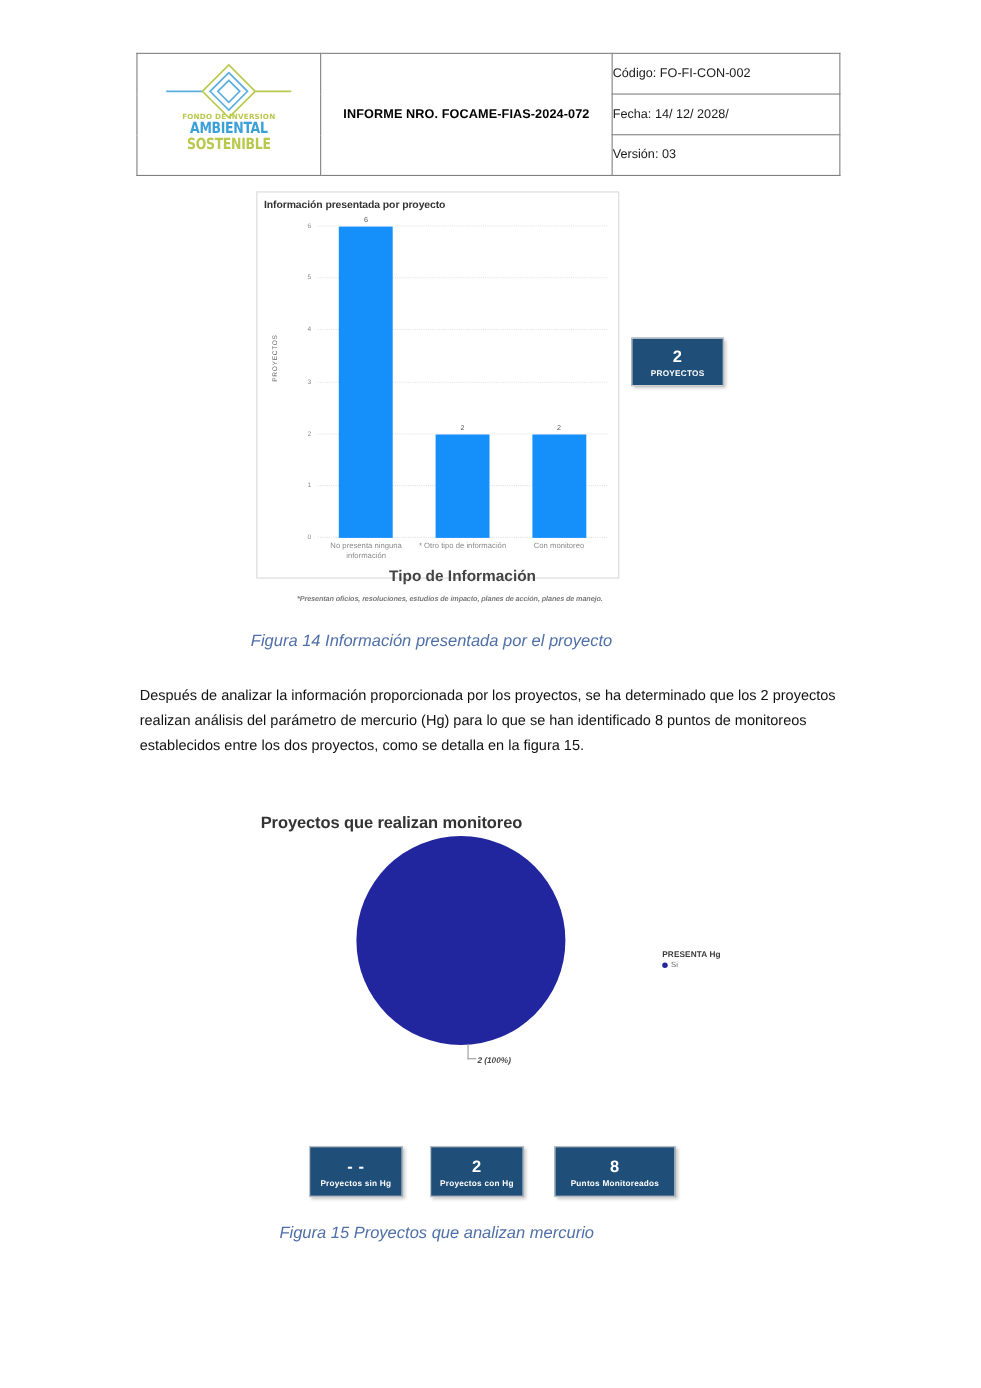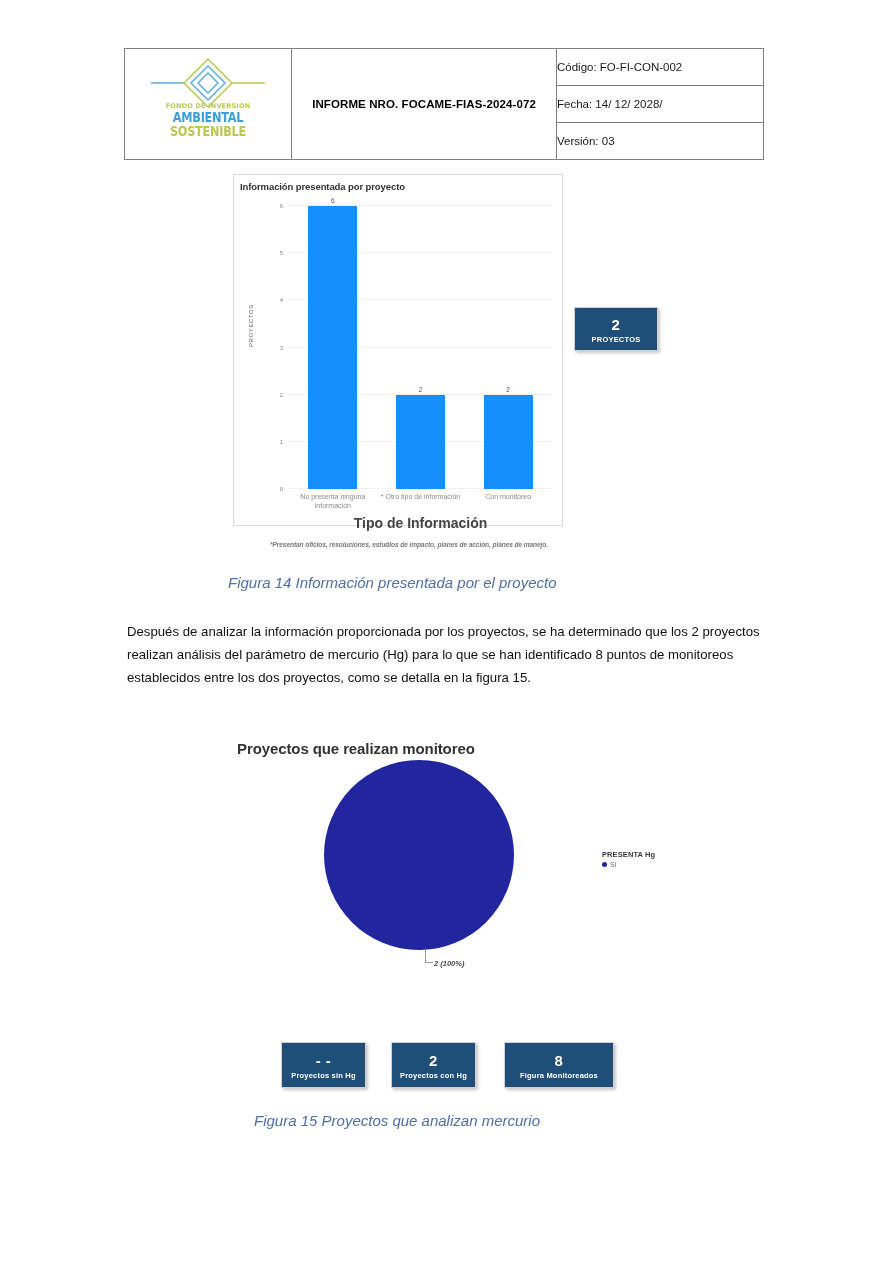--- a/index.html
+++ b/index.html
@@ -273,20 +273,21 @@
   .pie-legend {
     position: absolute;
     left: 602px;
     top: 850px;
   }
   .legend-title {
     font-size: 7.5px;
     font-weight: bold;
     color: #3a3a3a;
     letter-spacing: 0.1px;
+    margin-top: 13px;
   }
   .legend-row {
     display: flex;
     align-items: center;
     margin-top: 2px;
   }
   .legend-dot {
     width: 5px;
     height: 5px;
     border-radius: 50%;
@@ -399,16 +400,16 @@
 <div class="kpi kpi-b1">
   <div class="kpi-value">- -</div>
   <div class="kpi-label">Proyectos sin Hg</div>
 </div>
 <div class="kpi kpi-b2">
   <div class="kpi-value">2</div>
   <div class="kpi-label">Proyectos con Hg</div>
 </div>
 <div class="kpi kpi-b3">
   <div class="kpi-value">8</div>
-  <div class="kpi-label">Figura Monitoreados</div>
+  <div class="kpi-label">Puntos Monitoreados</div>
 </div>
 
 <div class="figcaption cap15">Figura 15 Proyectos que analizan mercurio</div>
 
 </body></html>

